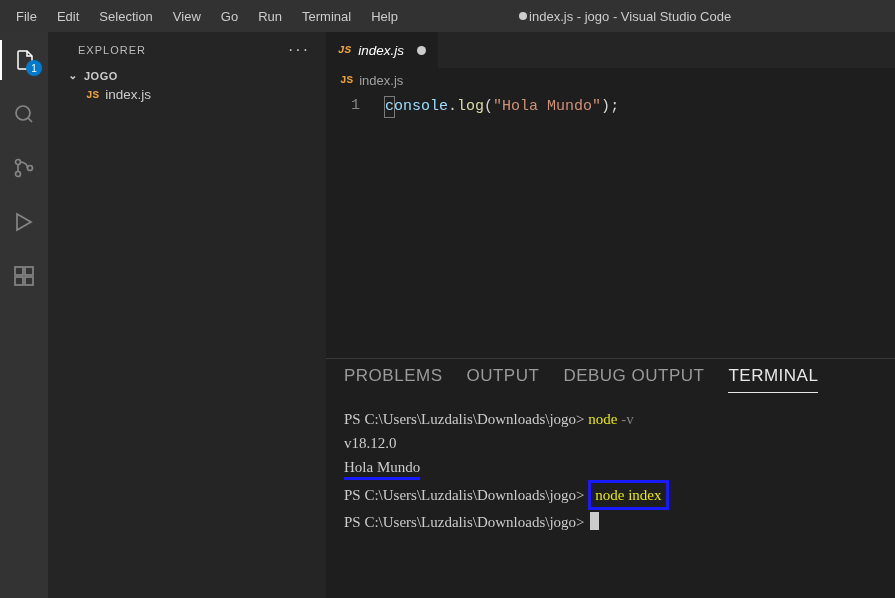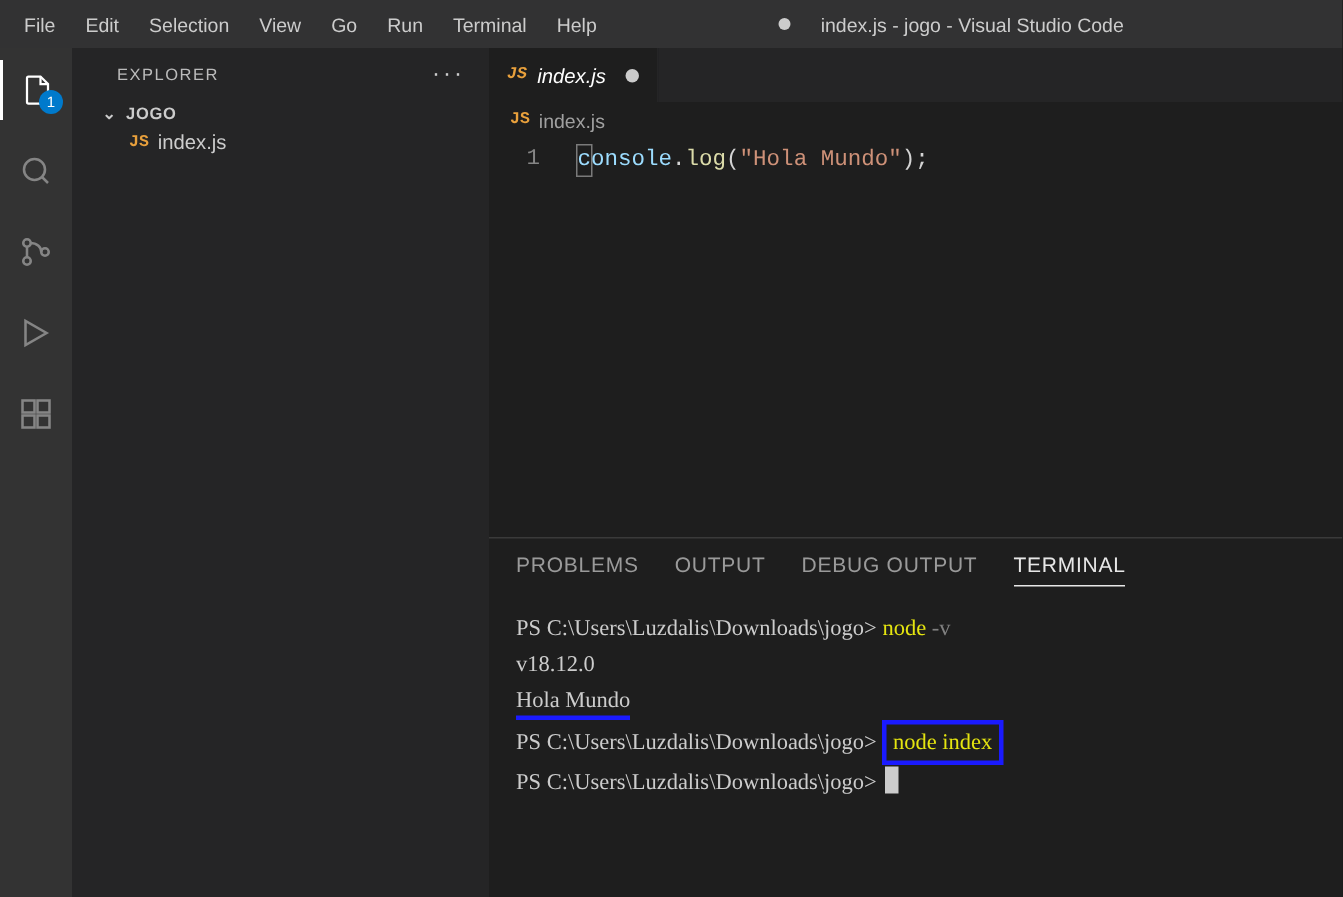--- a/index.html
+++ b/index.html
@@ -28,21 +28,21 @@
       cursor: pointer;
       color: #cccccc;
     }
     .window-title {
       position: absolute;
       left: 58%;
       color: #cccccc;
       font-size: 13px;
       display: flex;
       align-items: center;
-      gap: 20px;
+      gap: 2px;
     }
     .dot-modified {
       width: 8px; height: 8px;
       border-radius: 50%;
       background: #cccccc;
       display: inline-block;
     }
     .main {
       display: flex;
       flex: 1;
@@ -200,21 +200,21 @@
       background: #1e1e1e;
       display: flex;
       flex-direction: column;
     }
     .panel-tabs {
       height: 34px;
       display: flex;
       align-items: center;
       gap: 24px;
       padding: 0 18px;
-      font-size: 14px;
+      font-size: 17px;
       letter-spacing: 0.5px;
     }
     .panel-tab {
       color: #9a9a9a;
       cursor: pointer;
       padding: 6px 0;
     }
     .panel-tab.active {
       color: #e7e7e7;
       border-bottom: 1px solid #e7e7e7;

